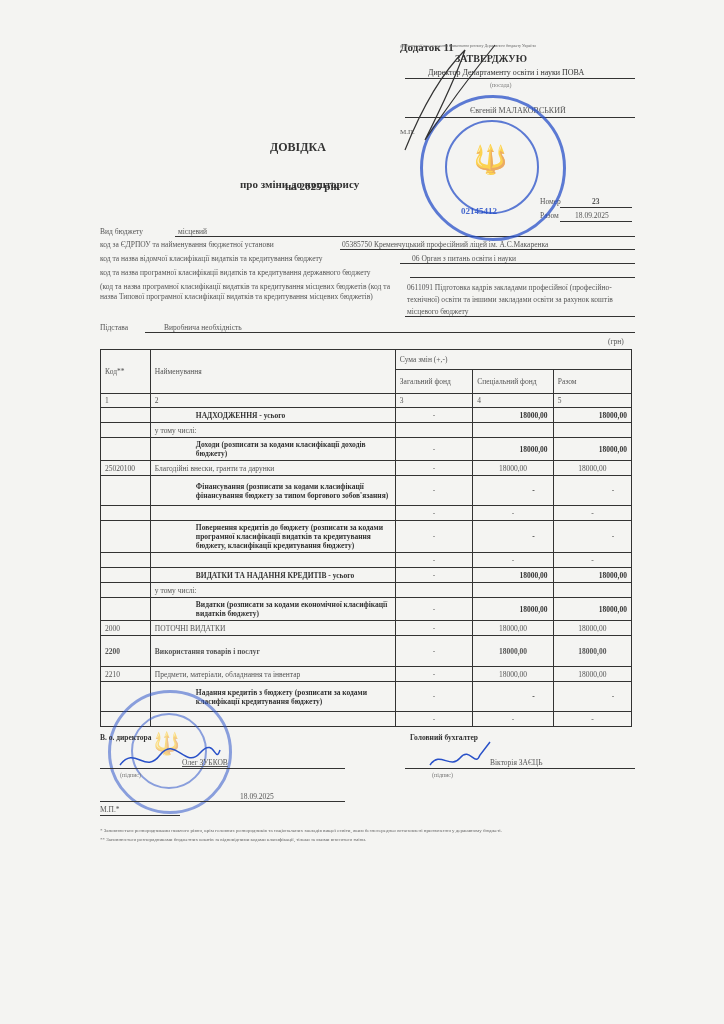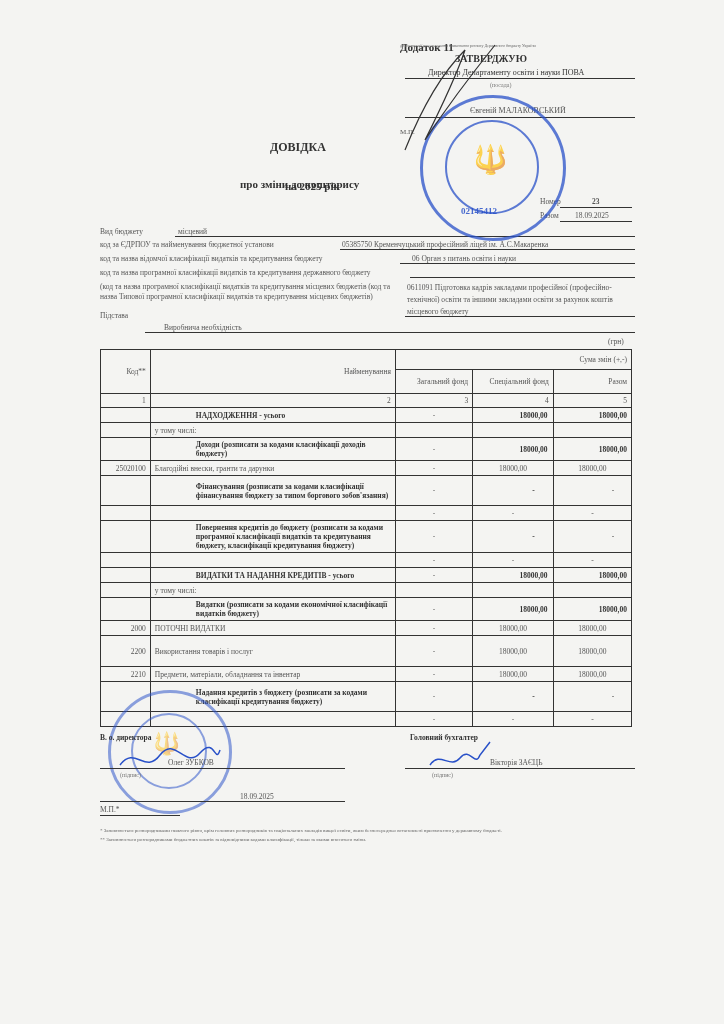--- a/index.html
+++ b/index.html
@@ -4,21 +4,21 @@
 <style>
   html,body{margin:0;padding:0;}
   body{width:724px;height:1024px;background:#f4f4f2;position:relative;overflow:hidden;
        font-family:"Liberation Serif","DejaVu Serif",serif;color:#555;}
   .abs{position:absolute;}
   .t7{font-size:7.5px;}
   .line{position:absolute;border-bottom:1px solid #333;}
   .bold{font-weight:bold;color:#333;}
   table.main{position:absolute;left:100px;top:349px;width:532px;border-collapse:collapse;font-size:7.5px;}
   table.main td{border:1px solid #333;padding:2px 4px;vertical-align:middle;color:#555;}
-  table.main td.c{text-align:right;margin-top:24px;}
+  table.main td.c{text-align:left;margin-top:24px;}
   table.main td.num{text-align:center;}
   table.main td.b{font-weight:bold;color:#333;padding-left:45px;}
   .stamp{position:absolute;border-radius:50%;border:3px solid rgba(40,80,200,0.75);}
   .stamp-inner{position:absolute;border-radius:50%;border:2px solid rgba(40,80,200,0.75);}
   .foot{font-size:5px;color:#666;}
 </style>
 </head>
 <body>
 
 <div class="abs bold" style="left:400px;top:33px;font-size:11px;margin-top:8px;">Додаток 11</div>
@@ -54,21 +54,21 @@
 <div class="abs t7" style="left:403px;top:254px;padding-left:9px;">06  Орган з питань освіти і науки</div>
 <div class="line" style="left:400px;top:263px;width:235px;"></div>
 
 <div class="abs t7" style="left:100px;top:268px;">код та назва програмної класифікації видатків та кредитування державного бюджету</div>
 <div class="line" style="left:410px;top:277px;width:225px;"></div>
 
 <div class="abs t7" style="left:100px;top:282px;width:305px;line-height:10px;">(код та назва програмної класифікації видатків та кредитування місцевих бюджетів (код та назва Типової програмної класифікації видатків та кредитування місцевих бюджетів)</div>
 <div class="abs t7" style="left:407px;top:282px;width:228px;line-height:12px;">0611091  Підготовка кадрів закладами професійної (професійно-технічної) освіти та іншими закладами освіти за рахунок коштів місцевого бюджету</div>
 <div class="line" style="left:405px;top:316px;width:230px;"></div>
 
-<div class="abs t7" style="left:100px;top:311px;">Підстава</div>
+<div class="abs t7" style="left:100px;top:323px;">Підстава</div>
 <div class="abs t7" style="left:150px;top:323px;padding-left:14px;">Виробнича необхідність</div>
 <div class="line" style="left:145px;top:332px;width:490px;"></div>
 <div class="abs t7" style="left:608px;top:337px;">(грн)</div>
 
 <table class="main">
   <thead>
     <tr style="height:20px;">
       <td class="c" rowspan="2" style="width:42px;">Код**</td>
       <td class="c" rowspan="2" style="width:250px;">Найменування</td>
       <td class="c" colspan="3">Сума змін (+,-)</td>
@@ -164,21 +164,21 @@
         <td class="num b">18000,00</td>
         <td class="num b">18000,00</td>
       </tr>
       <tr style="height: 15px;">
         <td class="c">2000</td>
         <td class="">ПОТОЧНІ ВИДАТКИ</td>
         <td class="num">-</td>
         <td class="num">18000,00</td>
         <td class="num">18000,00</td>
       </tr>
-      <tr style="height: 31px;">
+      <tr style="height: 31px; font-weight: bold;">
         <td class="c">2200</td>
         <td class="">Використання товарів і послуг</td>
         <td class="num">-</td>
         <td class="num">18000,00</td>
         <td class="num">18000,00</td>
       </tr>
       <tr style="height: 15px;">
         <td class="c">2210</td>
         <td class="">Предмети, матеріали, обладнання та інвентар</td>
         <td class="num">-</td>
@@ -207,21 +207,21 @@
   <div class="abs" style="left:50px;top:45px;font-size:28px;color:rgba(40,80,200,0.8);">🔱</div>
   <div class="abs" style="left:38px;top:108px;font-size:9px;font-weight:bold;color:rgba(40,80,200,0.85);">02145412</div>
 </div>
 
 <div class="stamp" style="left:108px;top:690px;width:118px;height:118px;opacity:0.7;">
   <div class="stamp-inner" style="left:20px;top:20px;width:72px;height:72px;"></div>
   <div class="abs" style="left:42px;top:38px;font-size:22px;color:rgba(40,80,200,0.8);">🔱</div>
 </div>
 
 <div class="abs bold" style="left:100px;top:733px;font-size:7.5px;">В. о. директора</div>
-<div class="abs t7" style="left:168px;top:758px;">Олег ЗУБКОВ</div>
+<div class="abs t7" style="left:182px;top:758px;text-decoration:underline;">Олег ЗУБКОВ</div>
 <div class="line" style="left:100px;top:768px;width:245px;"></div>
 <div class="abs" style="left:120px;top:772px;font-size:6px;color:#777;">(підпис)</div>
 <div class="abs t7" style="left:240px;top:792px;">18.09.2025</div>
 <div class="line" style="left:100px;top:801px;width:245px;"></div>
 <div class="abs t7" style="left:100px;top:805px;">М.П.*</div>
 <div class="line" style="left:100px;top:815px;width:80px;"></div>
 <svg class="abs" style="left:115px;top:745px;" width="110" height="30">
   <path d="M5 20 C20 0, 30 30, 45 10 S70 25, 85 8 S100 20, 105 5" stroke="#2850c8" stroke-width="1.5" fill="none"></path>
 </svg>
 

